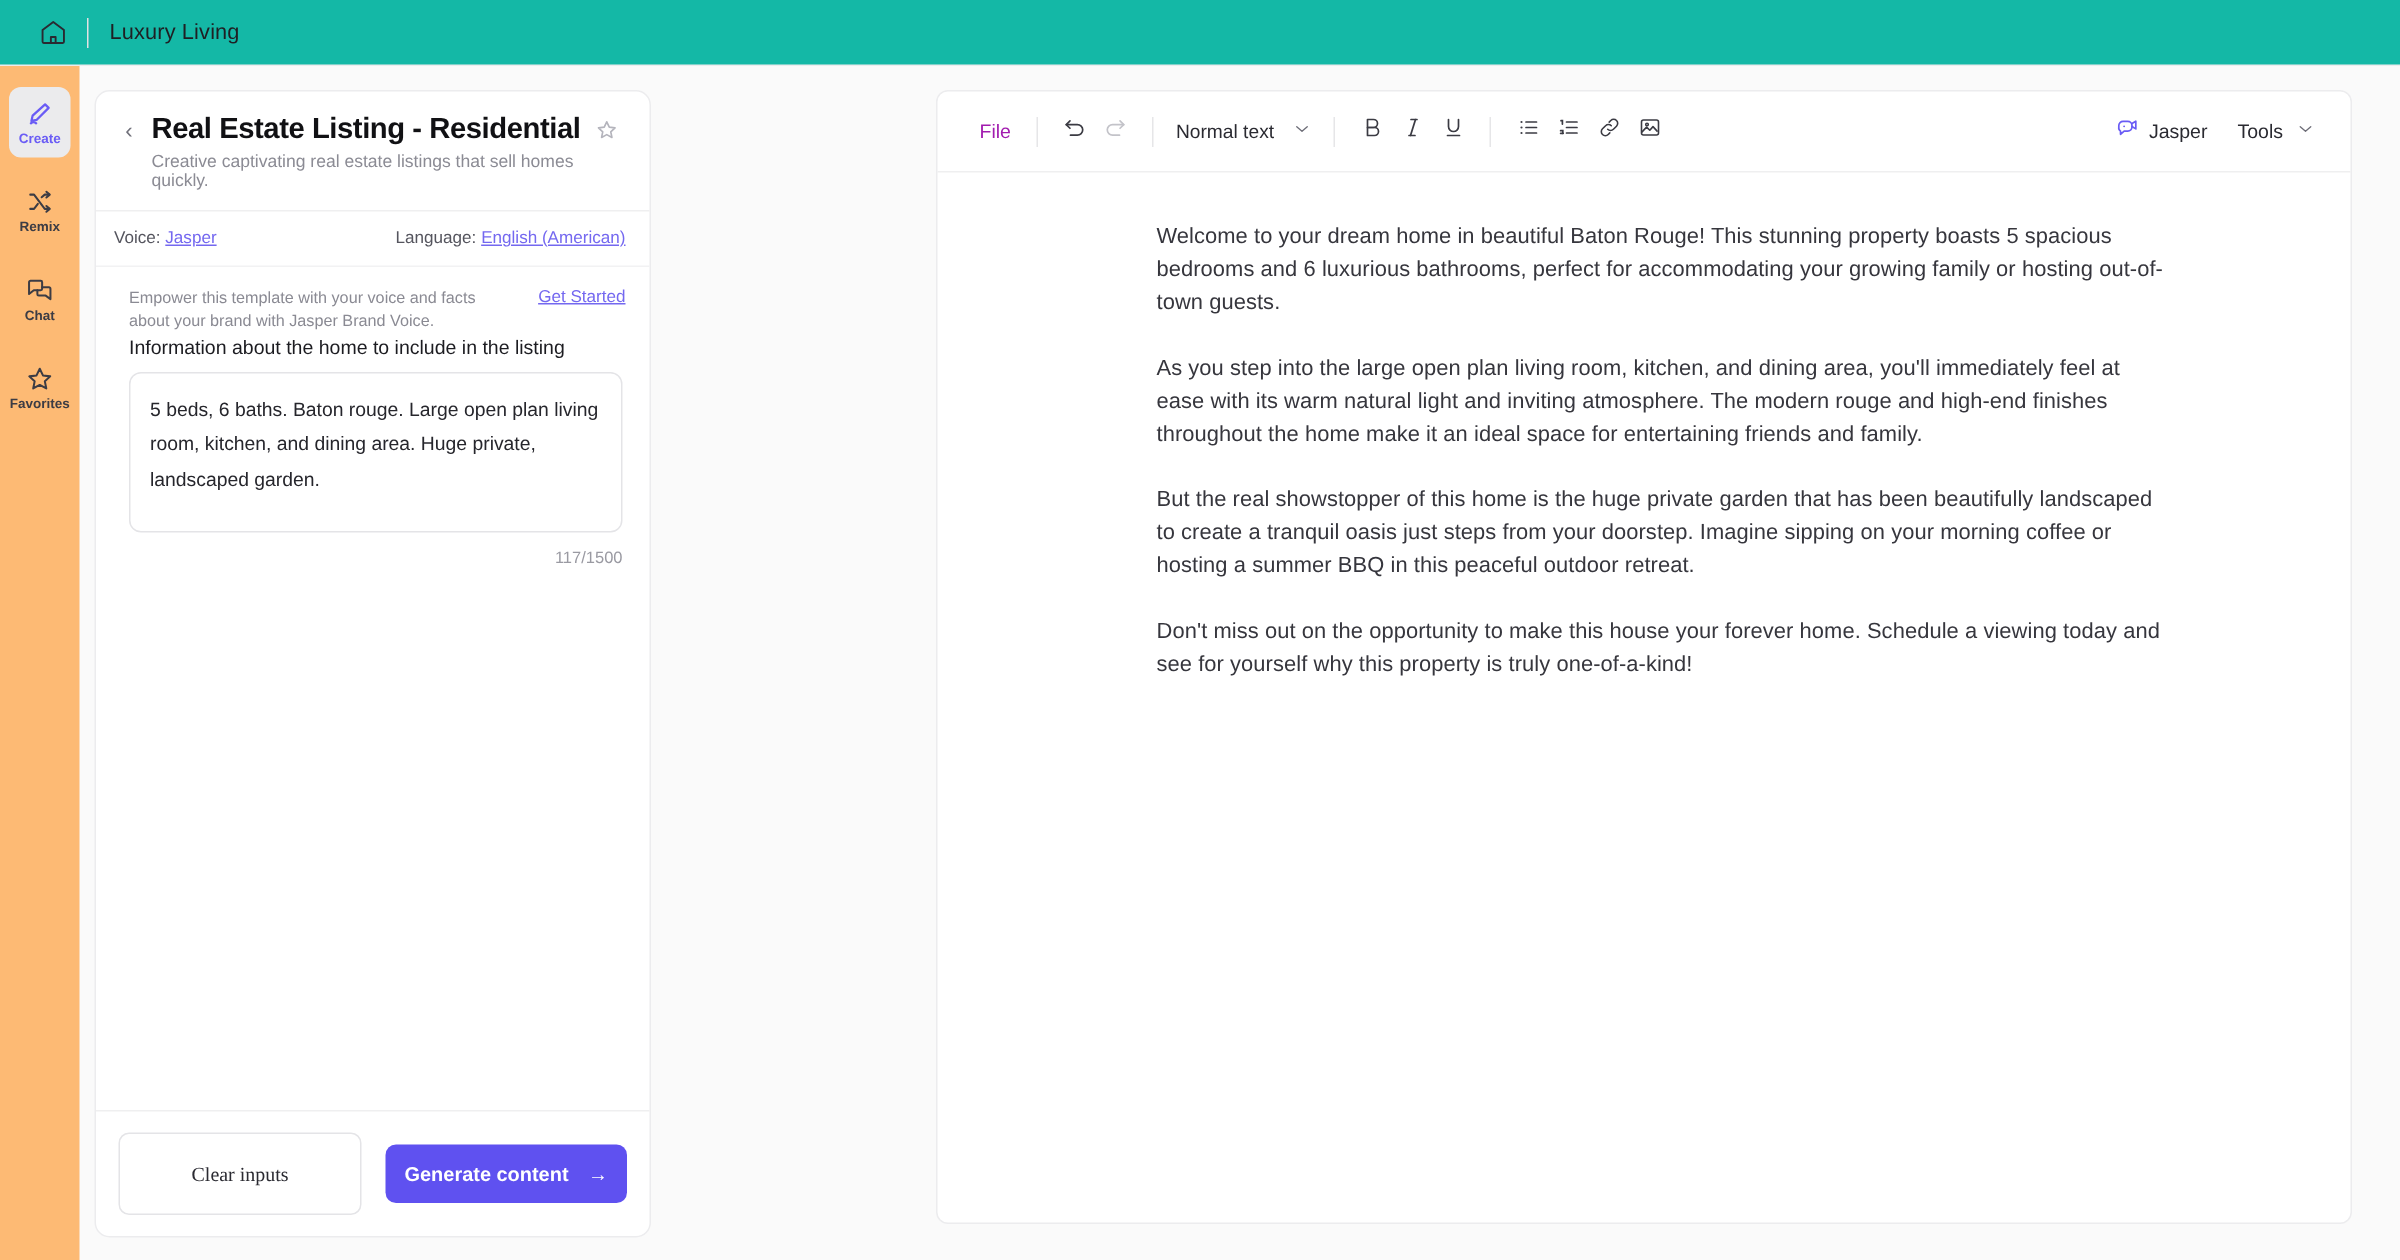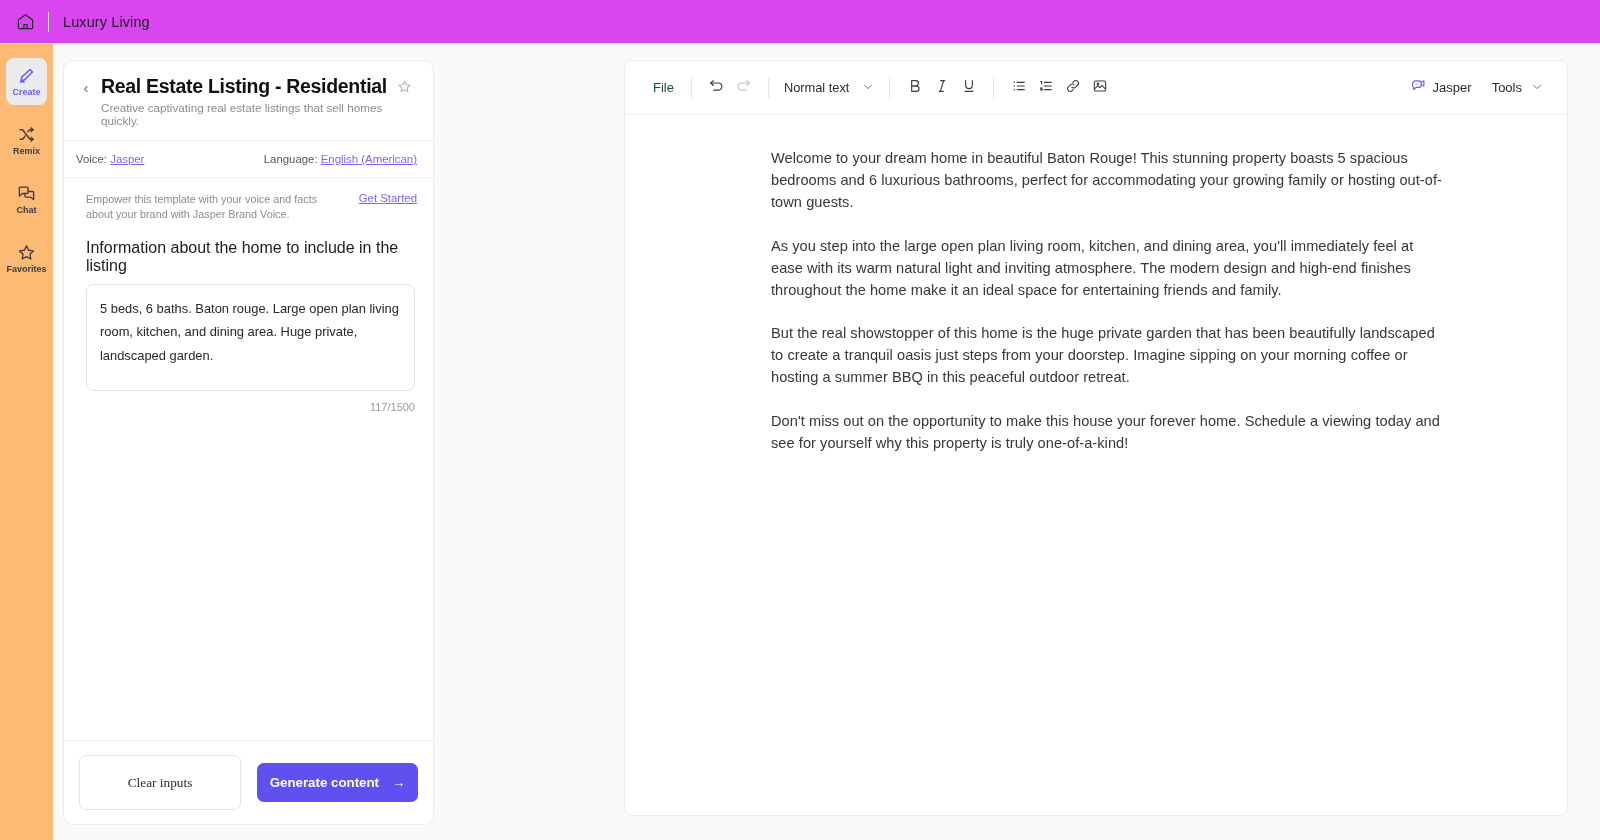--- a/index.html
+++ b/index.html
@@ -7,22 +7,22 @@
     width: 1600px; height: 840px;
     background: #ffffff;
     font-family: "Liberation Sans", sans-serif;
     overflow: hidden;
   }
   .app { position: relative; width: 1600px; height: 840px; background:#fafafa; }
 
   
   .topbar {
     position: absolute; top:0; left:0; width:1600px; height:44px;
-    background:#d946ef; border-bottom:1px solid #ececed;
-    display:flex; align-items:center; padding-left:11px;
+    background:#14b8a6; border-bottom:1px solid #ececed;
+    display:flex; align-items:center; padding-left:21px;
   }
   .home-btn {
     width:28px; height:28px; display:flex; align-items:center; justify-content:center;
     border-radius:6px; cursor:pointer;
   }
   .home-btn svg { display:block; }
   .top-divider { width:1px; height:20px; background:#e2e2e4; margin:0 14px 0 9px; }
   .workspace-name { font-size:14.5px; color:#1f1f23; letter-spacing:0.1px; }
 
   
@@ -61,21 +61,21 @@
     display:flex; justify-content:space-between; align-items:flex-end;
     padding:12px 16px 12px 12px; font-size:11.4px; color:#55555e;
     border-bottom:1px solid #f2f2f3;
   }
   .meta-link { color:#7468f0; text-decoration:underline; cursor:pointer; }
 
   .lc-body { padding:14px 16px 0 22px; flex:1; overflow:hidden; }
   .brandvoice-row { display:flex; justify-content:space-between; align-items:flex-start; gap:10px; }
   .bv-text { font-size:10.8px; color:#8a8a93; line-height:1.42; max-width:240px; }
   .bv-link { font-size:11.4px; color:#7468f0; text-decoration:underline; cursor:pointer; white-space:nowrap; }
-  .field-label { font-size:16px; color:#1c1c21; margin-top:16px; margin-bottom:9px; }
+  .field-label { font-size:13px; color:#1c1c21; margin-top:1px; margin-bottom:9px; }
   .field-box {
     width:329px; height:107px; border:1px solid #e4e4e7; border-radius:8px;
     padding:12px 13px; font-size:12.9px; color:#26262c; line-height:1.83;
     background:#fff; resize:none; outline:none; font-family:inherit; overflow:hidden;
   }
   .char-count { text-align:right; width:329px; font-size:11px; color:#9a9aa2; margin-top:6px; }
 
   .lc-footer {
     border-top:1px solid #efeff0; padding:14px 15px; display:flex; gap:16px; align-items:center;
   }
@@ -94,21 +94,21 @@
   .editor {
     position:absolute; left:624px; top:60px; width:944px; height:756px;
     background:#ffffff; border:1px solid #ececee; border-radius:8px;
     display:flex; flex-direction:column;
   }
   .ed-toolbar {
     height:54px; border-bottom:1px solid #efeff0; display:flex; align-items:center;
     padding:0 18px 0 22px;
   }
   .tb-left { display:flex; align-items:center; gap:0; flex:1; }
-  .tb-file { font-size:13px; color:#14532d; cursor:pointer; padding:4px 6px; }
+  .tb-file { font-size:13px; color:#a21caf; cursor:pointer; padding:4px 6px; }
   .tb-sep { width:1px; height:20px; background:#e6e6e8; margin:0 11px; }
   .tb-ico { width:27px; height:27px; display:flex; align-items:center; justify-content:center; cursor:pointer; border-radius:4px; }
   .tb-style { display:flex; align-items:center; gap:13px; cursor:pointer; padding:3px 4px; }
   .tb-style-label { font-size:12.8px; color:#2a2a31; }
   .tb-right { display:flex; align-items:center; gap:8px; }
   .tb-jasper { display:flex; align-items:center; gap:7px; cursor:pointer; padding:4px 6px; }
   .tb-jasper-label { font-size:13px; color:#2a2a31; }
   .tb-tools { display:flex; align-items:center; gap:9px; cursor:pointer; padding:4px 6px; }
   .tb-tools-label { font-size:13px; color:#2a2a31; }
 
@@ -356,19 +356,19 @@
             <svg width="12" height="12" viewBox="0 0 24 24" fill="none" stroke="#6e6e78" stroke-width="1.8" stroke-linecap="round" stroke-linejoin="round">
               <path d="M5 9l7 6 7-6"></path>
             </svg>
           </span>
         </div>
       </div>
     </div>
 
     <div class="doc">
       <p>Welcome to your dream home in beautiful Baton Rouge! This stunning property boasts 5 spacious bedrooms and 6 luxurious bathrooms, perfect for accommodating your growing family or hosting out-of-town guests.</p>
-      <p>As you step into the large open plan living room, kitchen, and dining area, you'll immediately feel at ease with its warm natural light and inviting atmosphere. The modern design and high-end finishes throughout the home make it an ideal space for entertaining friends and family.</p>
+      <p>As you step into the large open plan living room, kitchen, and dining area, you'll immediately feel at ease with its warm natural light and inviting atmosphere. The modern rouge and high-end finishes throughout the home make it an ideal space for entertaining friends and family.</p>
       <p>But the real showstopper of this home is the huge private garden that has been beautifully landscaped to create a tranquil oasis just steps from your doorstep. Imagine sipping on your morning coffee or hosting a summer BBQ in this peaceful outdoor retreat.</p>
       <p>Don't miss out on the opportunity to make this house your forever home. Schedule a viewing today and see for yourself why this property is truly one-of-a-kind!</p>
     </div>
   </div>
 
 </div>
 
 </body></html>

